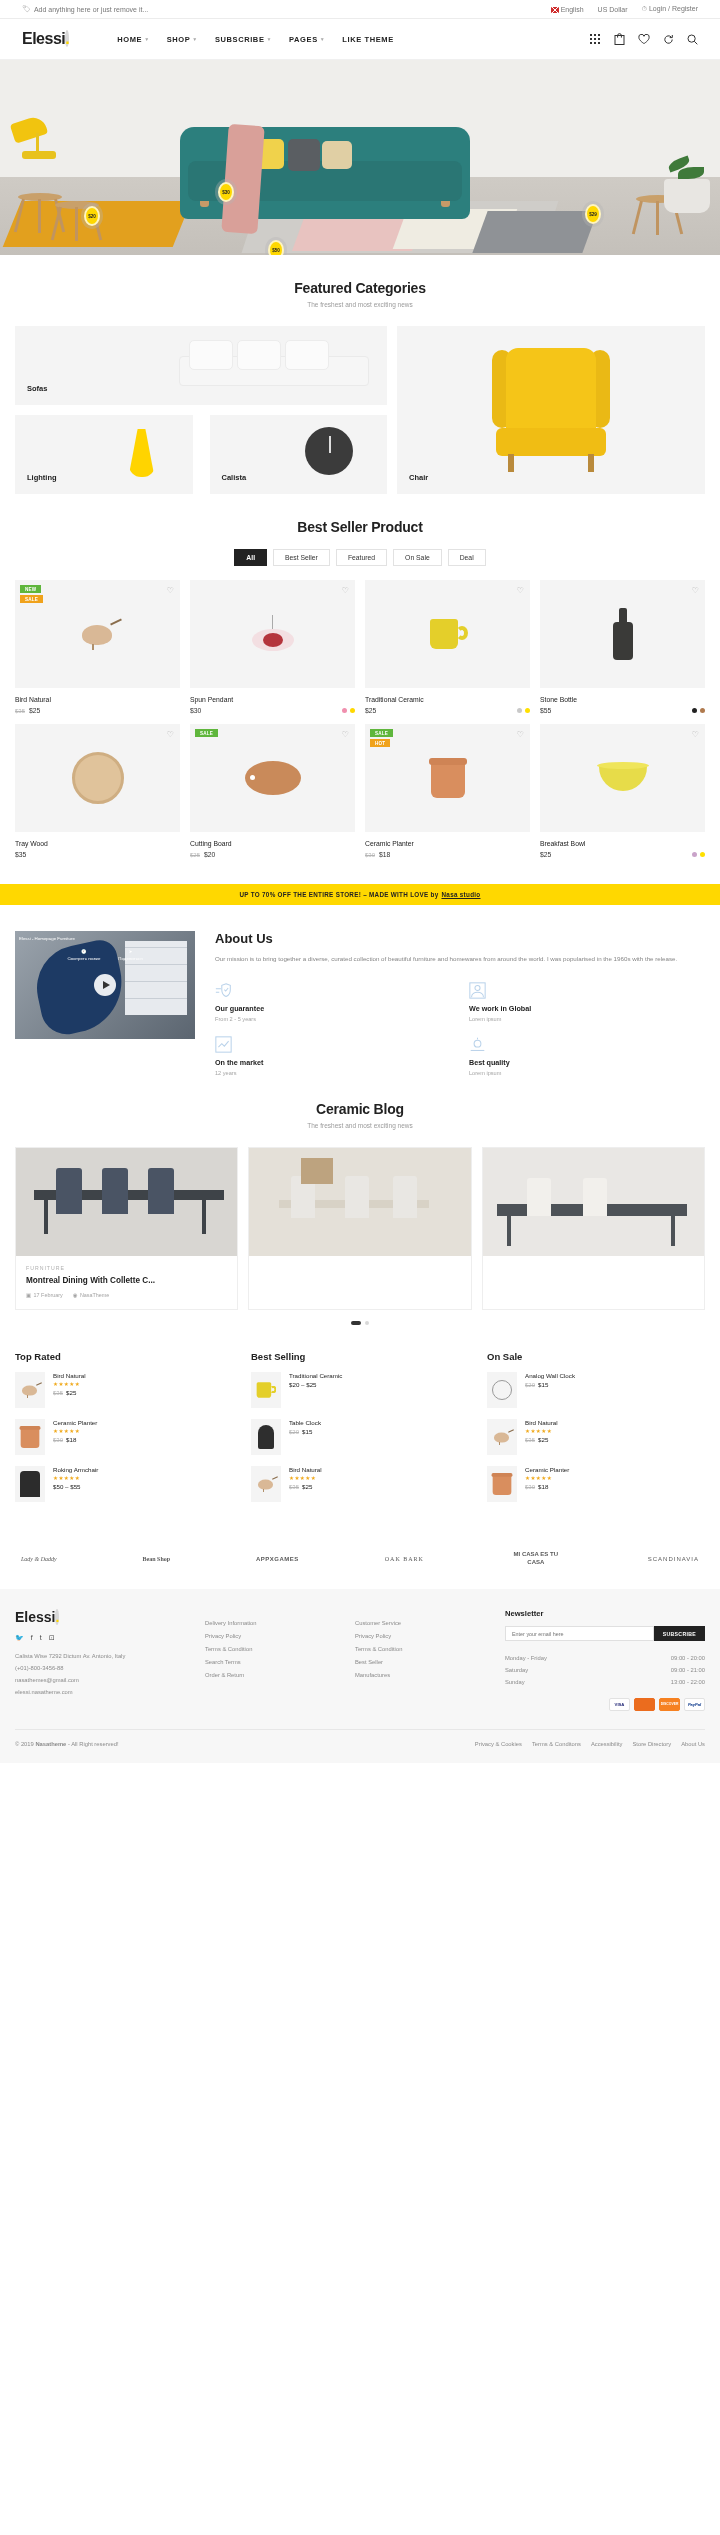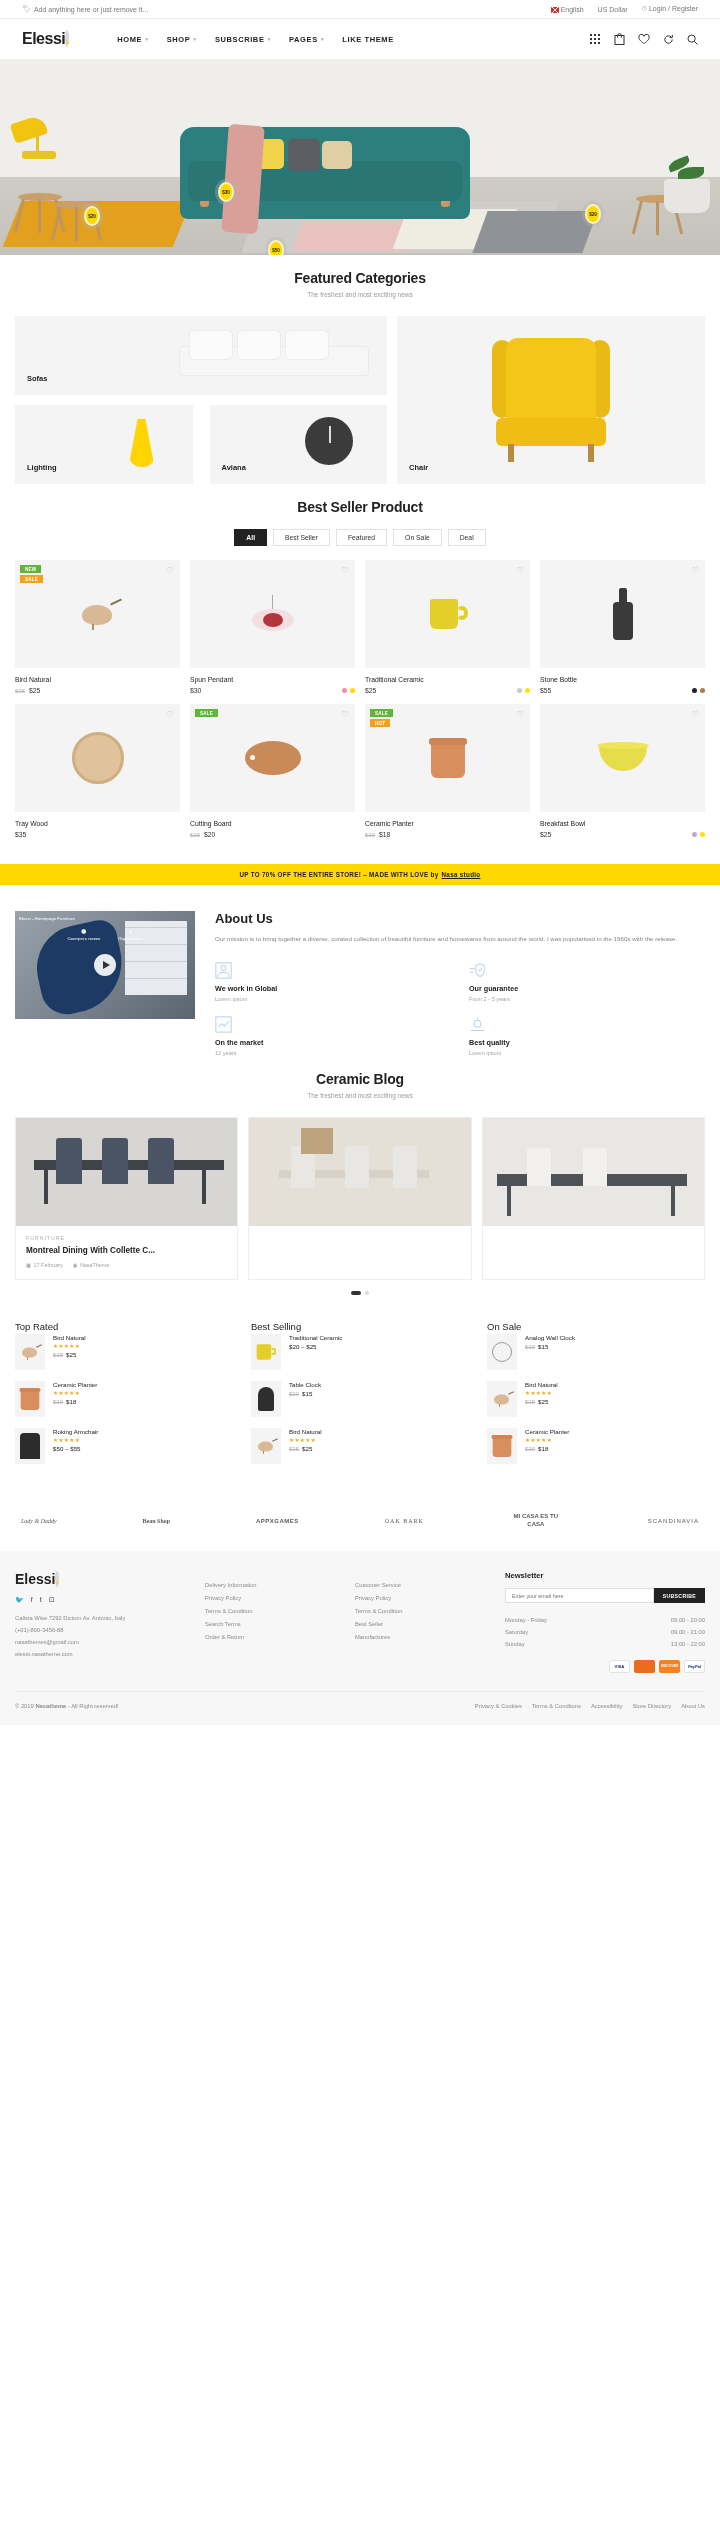--- a/index.html
+++ b/index.html
@@ -49,21 +49,21 @@
   .lamp-head{position:absolute;left:12px;bottom:116px;width:34px;height:20px;background:#f1c40f;border-radius:4px 14px 4px 4px;transform:rotate(-18deg);}
   .lamp-arm{position:absolute;left:36px;bottom:104px;width:3px;height:18px;background:#e8c21d;}
   .pil{position:absolute;border-radius:5px;}
   .plant{position:absolute;right:10px;bottom:42px;width:46px;height:34px;background:#e8e6e2;border-radius:4px 4px 10px 10px;}
   .leaf{position:absolute;background:#3f7a3a;border-radius:60% 0 60% 0;}
   .pricetag{position:absolute;width:16px;height:20px;border-radius:50%;background:#ffd800;border:2px solid rgba(255,255,255,.75);
     display:flex;align-items:center;justify-content:center;font-size:4.6px;color:#222;font-weight:bold;box-shadow:0 0 0 3px rgba(180,180,180,.35);}
   .blanket{position:absolute;left:225px;bottom:22px;width:36px;height:108px;background:#d9a099;border-radius:6px;transform:rotate(4deg);}
 
   
-  .sec{padding-top:15px;}
+  .sec{padding-top:25px;}
   .sec-h{text-align:center;font-size:14px;font-weight:bold;letter-spacing:-.2px;}
   .sec-sub{text-align:center;font-size:6.5px;color:#9a9a9a;margin-top:5px;}
 
   
   .cats{display:flex;gap:10px;margin-top:18px;}
   .cats .col-l{width:372px;display:flex;flex-direction:column;gap:10px;}
   .cat{background:#f4f4f4;position:relative;overflow:hidden;}
   .cat .lbl{position:absolute;left:12px;bottom:12px;font-size:7.5px;font-weight:bold;color:#222;}
   .cat-sofas{height:79px;}
   .cat-row{display:flex;gap:17px;}
@@ -160,21 +160,21 @@
   .bcat{font-size:5.2px;letter-spacing:1px;color:#b0b0b0;}
   .btitle{font-size:8.2px;font-weight:bold;margin-top:5px;color:#1c1c1c;}
   .bmeta{display:flex;gap:10px;margin-top:7px;font-size:5.4px;color:#a3a3a3;align-items:center;}
   .bmeta span{display:flex;align-items:center;gap:2.5px;}
   .dots{display:flex;justify-content:center;gap:4px;margin-top:11px;}
   .dot{width:4px;height:4px;border-radius:50%;background:#d8d8d8;}
   .dot.on{width:10px;border-radius:3px;background:#333;}
 
   
   .lists{display:grid;grid-template-columns:repeat(3,1fr);gap:18px;margin-top:26px;}
-  .lh{font-size:9.5px;font-weight:normal;margin-bottom:2px;}
+  .lh{font-size:9.5px;font-weight:bold;margin-bottom:10px;}
   .li{display:flex;gap:8px;margin-bottom:11px;}
   .li .th{width:30px;height:36px;background:#f4f4f4;position:relative;flex:none;overflow:hidden;}
   .li .nm{font-size:6.2px;color:#222;}
   .stars{color:#f0a91b;font-size:5.6px;letter-spacing:.4px;margin-top:2px;}
   .li .pr{font-size:6.2px;margin-top:2px;display:flex;gap:3px;align-items:center;}
 
   
   .brands{display:flex;justify-content:space-between;align-items:center;margin-top:24px;padding:14px 6px 22px;
     font-size:6px;color:#3a3a3a;}
   .brand{text-align:center;opacity:.85;}
@@ -345,21 +345,21 @@
         </div>
         <div class="lbl">Sofas</div>
       </div>
       <div class="cat-row">
         <div class="cat cat-light">
           <div class="img-lamp"></div>
           <div class="lbl">Lighting</div>
         </div>
         <div class="cat cat-clock">
           <div class="img-clock"></div>
-          <div class="lbl">Aviana</div>
+          <div class="lbl">Calista</div>
         </div>
       </div>
     </div>
     <div class="cat cat-chair">
       <div class="img-chair">
         <div class="wl"></div>
           <div class="wr"></div>
           <div class="back"></div>
           <div class="seat"></div>
         <div class="lg" style="left:16px"></div>
@@ -532,38 +532,38 @@
         <i></i>
       </div>
   </div>
   <div class="about-body">
     <div class="about-h">About Us</div>
     <div class="about-p">Our mission is to bring together a diverse, curated collection of beautiful furniture and homewares from around the world. I was popularised in the 1960s with the release.</div>
     <div class="feats">
       <div class="feat">
         <div class="fi">
           <svg width="17" height="17" viewBox="0 0 20 20" fill="none" stroke="#b9d2ea" stroke-width="1.2">
+            <path d="M13 2l5 2v5c0 4-2.5 7-5 8-2.5-1-5-4-5-8V4z"></path>
+              <path d="M11 9l1.6 1.6L15.5 7"></path>
+              <path d="M1 8h6M1 12h4"></path>
+            </svg>
+        </div>
+        <div class="ft">Our guarantee</div>
+        <div class="fs">From 2 - 5 years</div>
+      </div>
+      <div class="feat">
+        <div class="fi">
+          <svg width="17" height="17" viewBox="0 0 20 20" fill="none" stroke="#b9d2ea" stroke-width="1.2">
             <circle cx="10" cy="7" r="3"></circle>
               <path d="M3 18c0-4 3.5-6 7-6s7 2 7 6"></path>
               <rect x="1" y="1" width="18" height="18"></rect>
             </svg>
         </div>
         <div class="ft">We work in Global</div>
         <div class="fs">Lorem ipsum</div>
-      </div>
-      <div class="feat">
-        <div class="fi">
-          <svg width="17" height="17" viewBox="0 0 20 20" fill="none" stroke="#b9d2ea" stroke-width="1.2">
-            <path d="M13 2l5 2v5c0 4-2.5 7-5 8-2.5-1-5-4-5-8V4z"></path>
-              <path d="M11 9l1.6 1.6L15.5 7"></path>
-              <path d="M1 8h6M1 12h4"></path>
-            </svg>
-        </div>
-        <div class="ft">Our guarantee</div>
-        <div class="fs">From 2 - 5 years</div>
       </div>
       <div class="feat">
         <div class="fi">
           <svg width="17" height="17" viewBox="0 0 20 20" fill="none" stroke="#b9d2ea" stroke-width="1.2">
             <rect x="1" y="1" width="18" height="18"></rect>
               <path d="M4 13l4-4 3 3 5-6"></path>
             </svg>
         </div>
         <div class="ft">On the market</div>
         <div class="fs">12 years</div>

